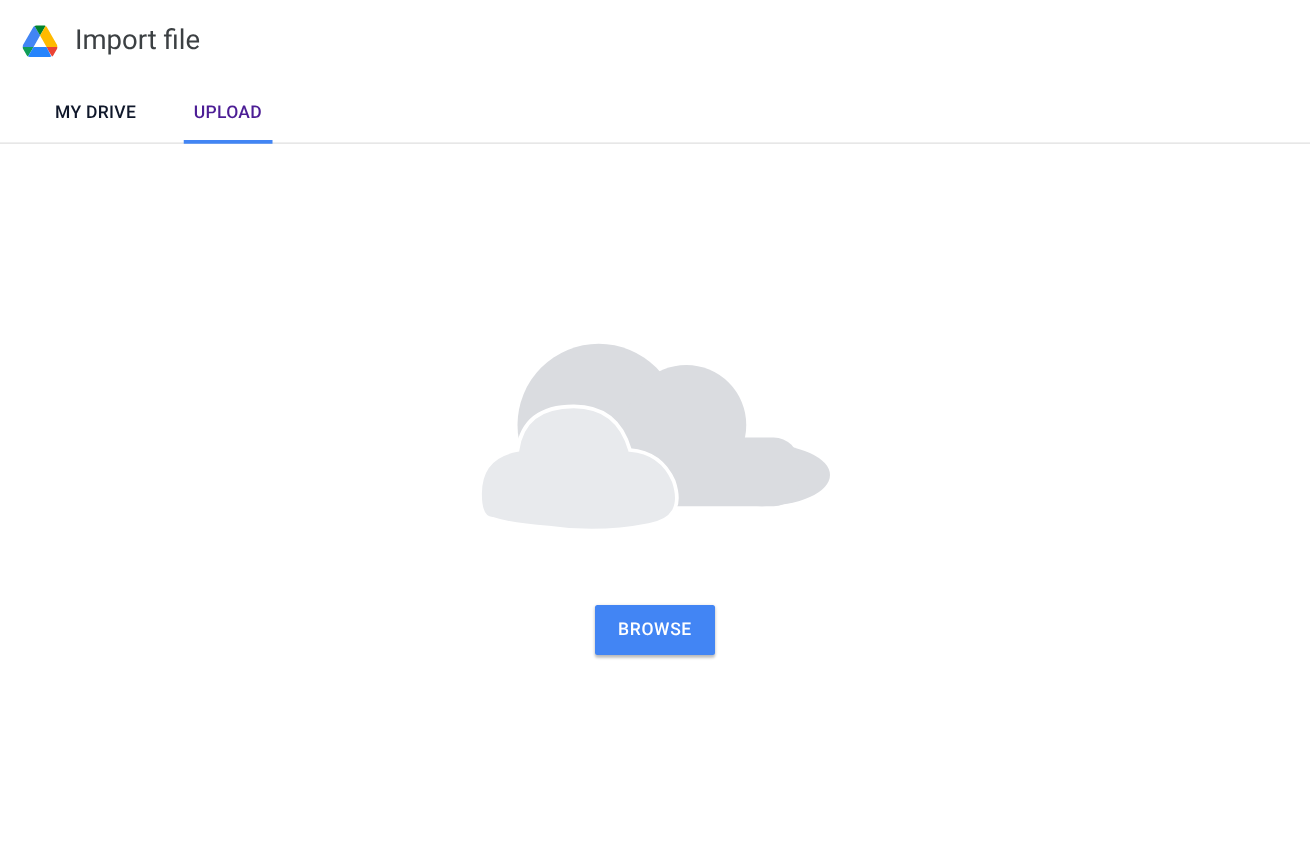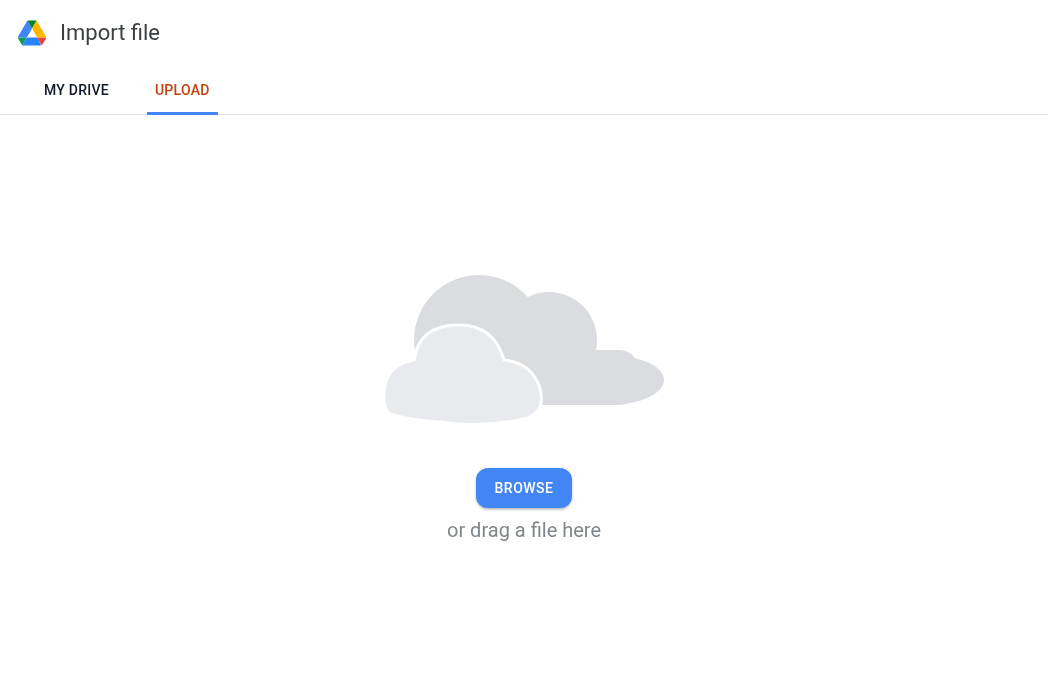--- a/index.html
+++ b/index.html
@@ -43,21 +43,21 @@
       font-size: 14px;
       font-weight: 500;
       letter-spacing: 0.25px;
       color: #0f172a;
       cursor: pointer;
       border-bottom: 3px solid transparent;
       position: relative;
       top: 1px;
     }
     .tab.active {
-      color: #c2410c;
+      color: #4c1d95;
       border-bottom: 3px solid #4285f4;
     }
     .upload-area {
       display: flex;
       flex-direction: column;
       align-items: center;
       justify-content: center;
       padding-top: 155px;
     }
     .cloud-illustration {
@@ -70,22 +70,23 @@
       background: #4285f4;
       color: #fff;
       border: none;
       padding: 0 18px;
       height: 40px;
       font-size: 14px;
       font-weight: 500;
       letter-spacing: 0.5px;
       cursor: pointer;
       box-shadow: 0 1px 3px rgba(0,0,0,0.2), 0 2px 2px rgba(0,0,0,0.12);
-      border-radius: 12px;
+      border-radius: 2px;
       margin-bottom: 10px;
+      margin-top: 16px;
     }
     .drag-text {
       font-size: 20px;
       color: #80868b;
       font-weight: 400;
     }
   </style>
 </head>
 <body>
 
@@ -130,14 +131,13 @@
                  Q 40 55 80 55
                  Q 115 55 125 90
                  Q 150 92 160 115
                  Q 170 145 140 150
                  Q 100 158 60 152
                  Q 30 150 15 145 Z"></path>
       </g>
     </svg>
   </div>
   <button class="browse-button">BROWSE</button>
-  <div class="drag-text">or drag a file here</div>
 </div>
 
 </body></html>

